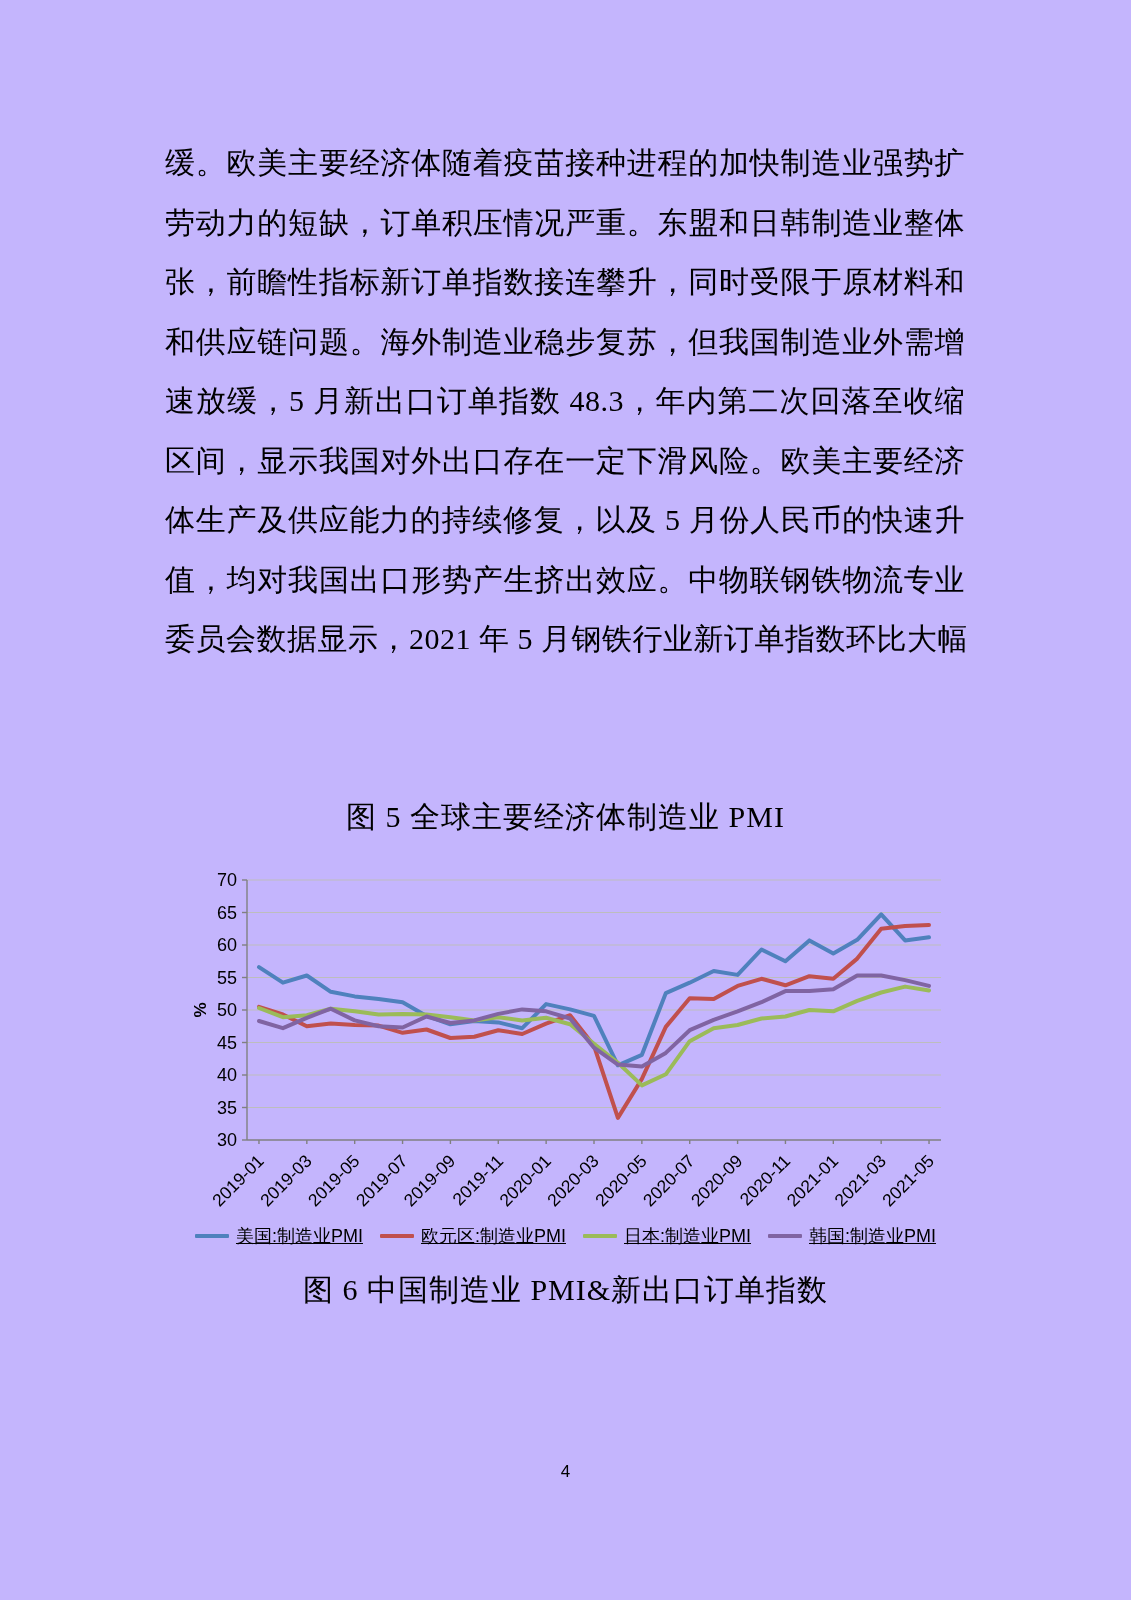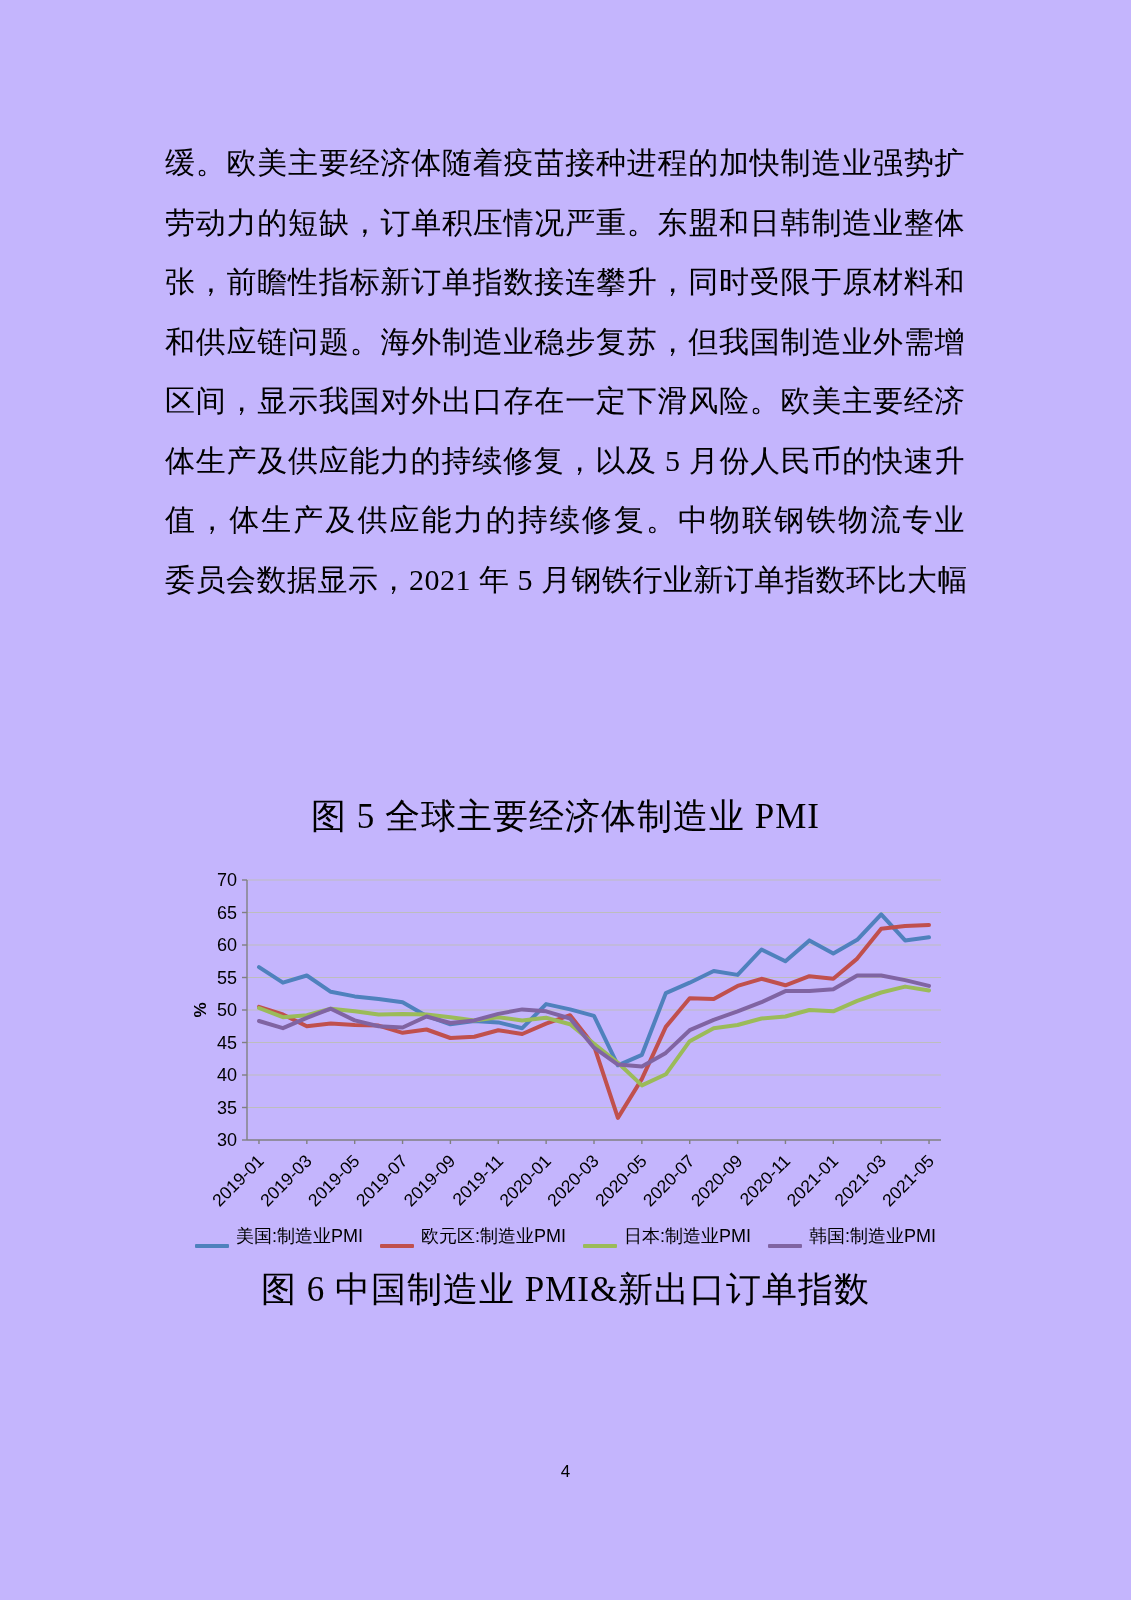--- a/index.html
+++ b/index.html
@@ -26,21 +26,21 @@
     white-space:nowrap;
   }
   .para-line.last {
     text-align-last:left;
     white-space:normal;
   }
   .fig-title {
     position:absolute;
     left:0; right:0;
     text-align:center;
-    font-size:35px;
+    font-size:30px;
     line-height:36px;
     letter-spacing:1px;
   }
   #fig5-title { top:799px; }
   #fig6-title { top:1272px;text-align:center; }
   .chart-svg {
     position:absolute;
     left:0; top:0;
     width:1131px; height:1600px;
   }
@@ -51,22 +51,23 @@
     position:absolute;
     left:0; right:0; top:1224px;
     display:flex;
     justify-content:center;
     align-items:center;
     column-gap:17px;
     font-family:"Liberation Sans","DejaVu Sans",sans-serif;
   }
   .legend-item {
     display:inline-flex;
-    align-items:flex-end;
+    align-items:center;
     gap:7px;
+    text-decoration:underline;
   }
   .legend-swatch {
     display:inline-block;
     width:34px; height:4px;
     border-radius:1px;
   }
   .legend-label {
     font-size:18px;
     color:#000;
     white-space:nowrap;
@@ -83,23 +84,24 @@
 </head>
 <body>
 
 <div class="page">
 
   <div class="body-text" id="paragraph">
       <div class="para-line">缓。欧美主要经济体随着疫苗接种进程的加快制造业强势扩</div>
       <div class="para-line">劳动力的短缺，订单积压情况严重。东盟和日韩制造业整体</div>
       <div class="para-line">张，前瞻性指标新订单指数接连攀升，同时受限于原材料和</div>
       <div class="para-line">和供应链问题。海外制造业稳步复苏，但我国制造业外需增</div>
+      <div class="para-line">速放缓，5 月新出口订单指数 48.3，年内第二次回落至收缩</div>
       <div class="para-line">区间，显示我国对外出口存在一定下滑风险。欧美主要经济</div>
       <div class="para-line">体生产及供应能力的持续修复，以及 5 月份人民币的快速升</div>
-      <div class="para-line">值，体生产及供应能力的持续修复。中物联钢铁物流专业</div>
+      <div class="para-line">值，均对我国出口形势产生挤出效应。中物联钢铁物流专业</div>
       <div class="para-line">委员会数据显示，2021 年 5 月钢铁行业新订单指数环比大幅</div>
     </div>
 
   <div class="fig-title" id="fig5-title">图 5 全球主要经济体制造业 PMI</div>
 
   <svg class="chart-svg" id="chart-svg" viewBox="0 0 1131 1600">
       <g stroke="#BDBDBD" stroke-width="1.2">
         <line x1="247" x2="941" y1="1107.5" y2="1107.5"></line>
         <line x1="247" x2="941" y1="1075" y2="1075"></line>
         <line x1="247" x2="941" y1="1042.5" y2="1042.5"></line>

